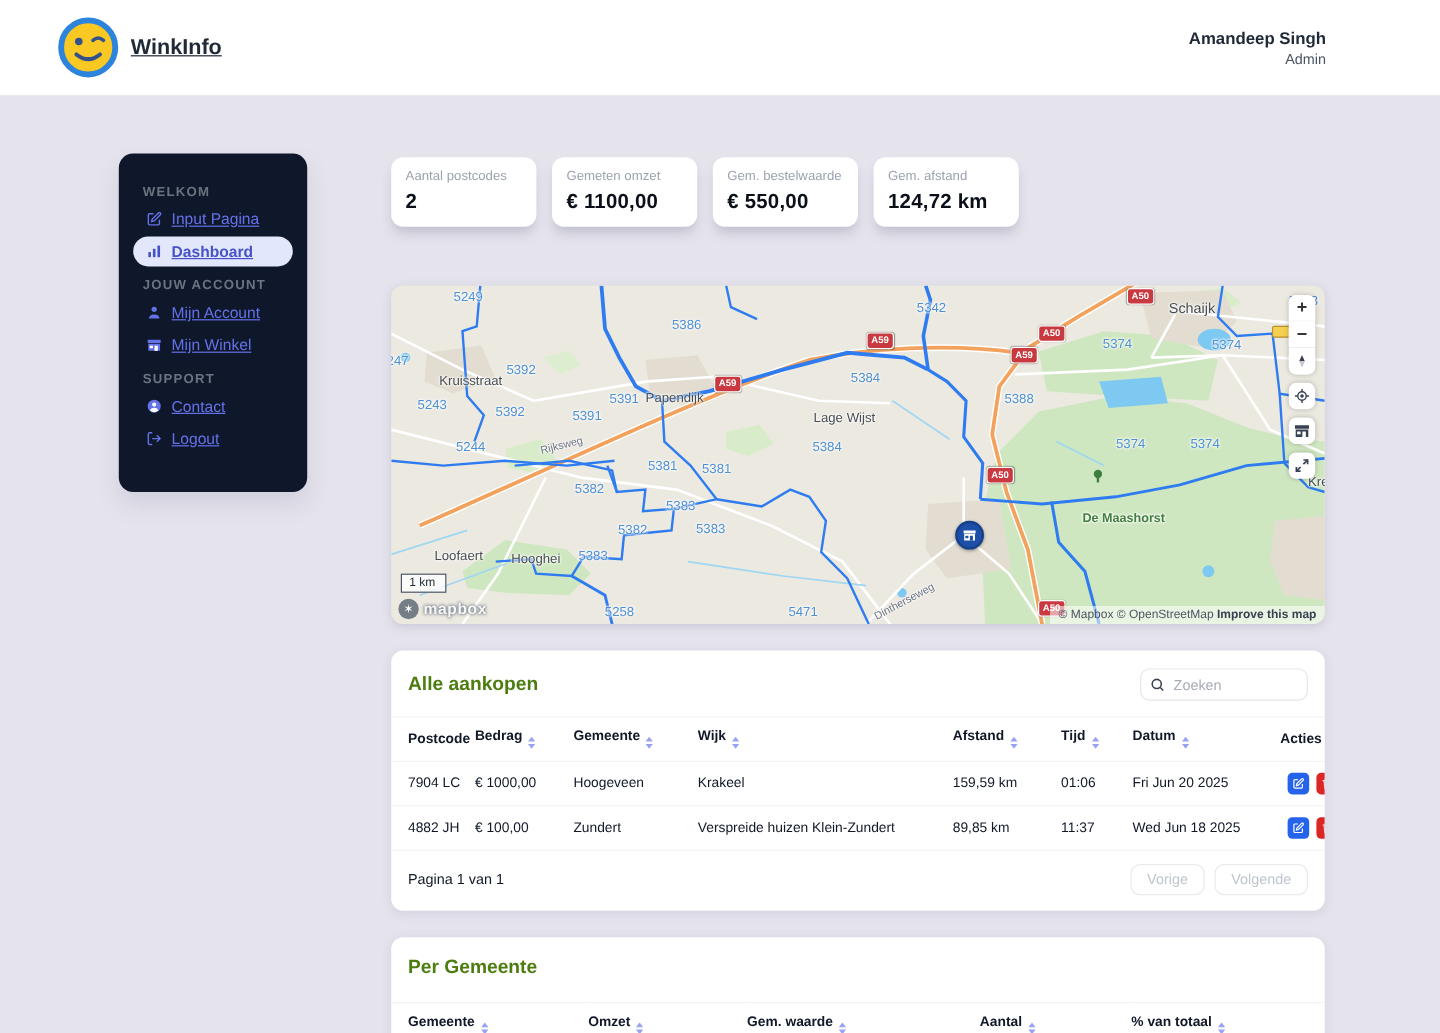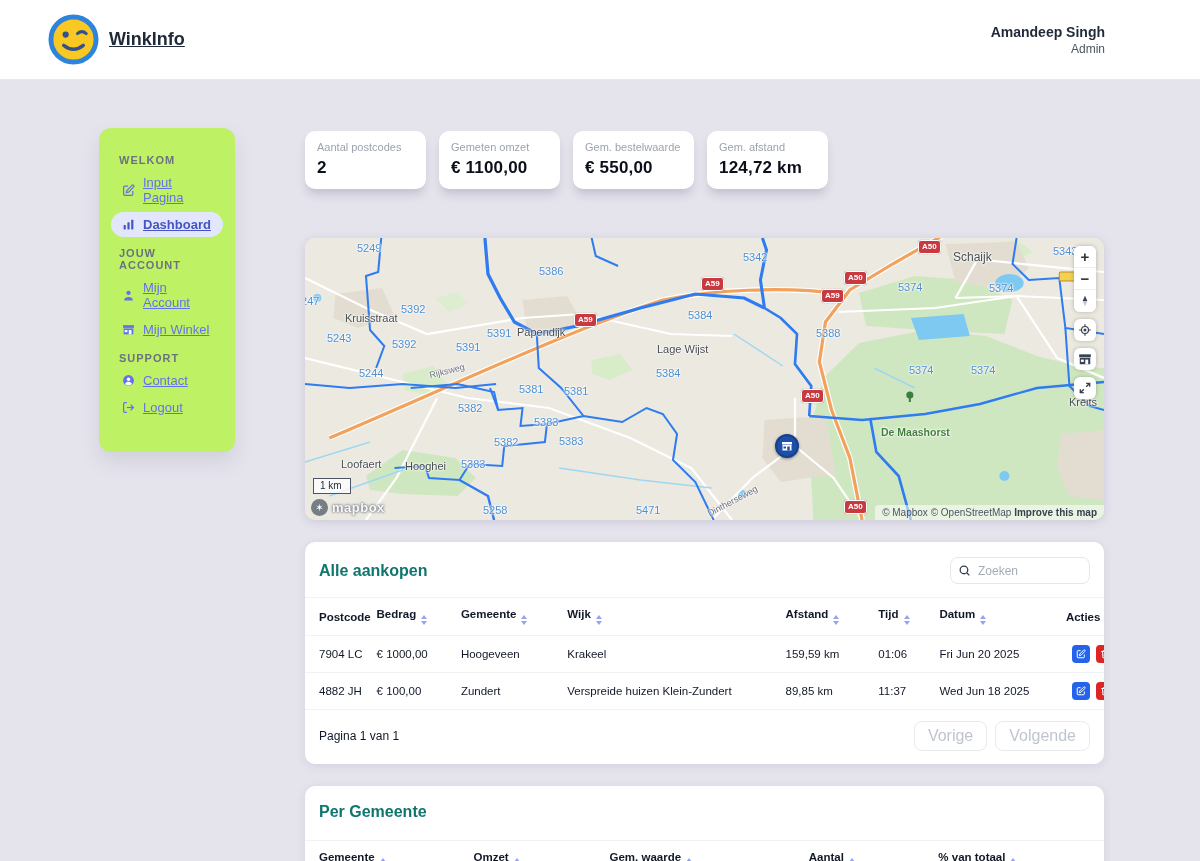--- a/index.html
+++ b/index.html
@@ -12,21 +12,21 @@
             box-shadow:0 1px 0 #e9e9ef; position:relative; z-index:5; }
   .brand { display:flex; align-items:center; gap:10px; }
   .logo { width:51px; height:51px; }
   .app-name { font-size:18px; font-weight:700; color:#1f2937;text-decoration:underline; }
   .userbox { text-align:right; }
   .user-name { font-size:14px; font-weight:700; color:#1f2937; }
   .user-role { font-size:12px; color:#4b5563; margin-top:2px; }
 
   
   .page { display:flex; gap:70px; padding:49px 96px 0 99px; }
-  .sidebar { width:136px; background:#bef264; border-radius:12px; padding:16px 10px 30px;
+  .sidebar { width:157px; background:#0f172a; border-radius:12px; padding:16px 10px 30px;
              box-shadow:0 10px 18px rgba(120,120,150,.18); height:fit-content; }
   .side-title { font-size:11px; font-weight:700; letter-spacing:1px; color:#6b7280;
                 margin:10px 10px 4px; }
   .nav-item { display:flex; align-items:center; gap:8px; padding:5px 11px; margin:2px 2px;
               border-radius:9999px; font-size:13px; color:#6472e9; cursor:pointer;text-decoration:underline; }
   .nav-item.active { background:#e2e7fc; color:#4653c6; font-weight:700; }
   .nav-ic { width:13px; height:13px; display:inline-flex; }
   .nav-ic svg { width:13px; height:13px; }
 
   .main { flex:1; min-width:0; }
@@ -75,21 +75,21 @@
              text-shadow:0 0 2px rgba(90,100,112,.95),0 0 3px rgba(90,100,112,.8); }
   .attrib { position:absolute; right:0; bottom:0; background:rgba(255,255,255,.55);
             font-size:10px; color:#4b5563; padding:2px 7px; border-top-left-radius:4px; }
   .attrib b { color:#374151; }
 
   
   .card { background:#fff; border-radius:10px; margin-top:22px;
           box-shadow:0 2px 8px rgba(120,120,150,.16); overflow:hidden; }
   .card-head { display:flex; align-items:center; justify-content:space-between;
                padding:15px 14px 13px; }
-  .card-title { font-size:16px; font-weight:700; color:#0f766e; }
+  .card-title { font-size:16px; font-weight:700; color:#4d7c0f; }
   .searchwrap { position:relative; }
   .searchwrap svg { position:absolute; left:8px; top:7px; width:13px; height:13px; }
   .search { width:140px; height:27px; border:1px solid #e4e6ea; border-radius:8px;
             padding:0 8px 0 27px; font-size:12px; color:#374151; outline:none;
             font-family:"Liberation Sans", sans-serif; }
   .search::placeholder { color:#a6acb6; }
   table { width:100%; border-collapse:collapse; table-layout:fixed; }
   th { font-size:11.5px; font-weight:700; text-align:left; color:#111827;
        padding:10px 2px; border-top:1px solid #f1f2f4; border-bottom:1px solid #f1f2f4;
        white-space:nowrap; }
@@ -103,21 +103,21 @@
   .sort .up { border-bottom:4.5px solid #97a3f2; }
   .sort .dn { border-top:4.5px solid #97a3f2; }
   .act { width:18px; height:18px; border:none; border-radius:4px; cursor:pointer;
          display:inline-flex; align-items:center; justify-content:center; margin-left:6px; }
   .act svg { width:10px; height:10px; }
   .act.edit { background:#2563eb; }
   .act.del  { background:#dc2626; }
   .pagebar { display:flex; align-items:center; justify-content:space-between; padding:11px 14px 13px; }
   .page-label { font-size:12px; color:#111827; }
   .pagebtns { display:flex; gap:8px; }
-  .pg-btn { font-size:16px; color:#bfc5cf; background:#fff; border:1px solid #e9eaee;
+  .pg-btn { font-size:12px; color:#bfc5cf; background:#fff; border:1px solid #e9eaee;
             border-radius:8px; padding:5px 13px; cursor:pointer;
             font-family:"Liberation Sans", sans-serif; }
   .gem-title { padding:17px 14px 19px; }
 </style>
 </head>
 <body>
 
 <header class="topbar">
   <div class="brand">
     <svg class="logo" viewBox="0 0 52 52">

